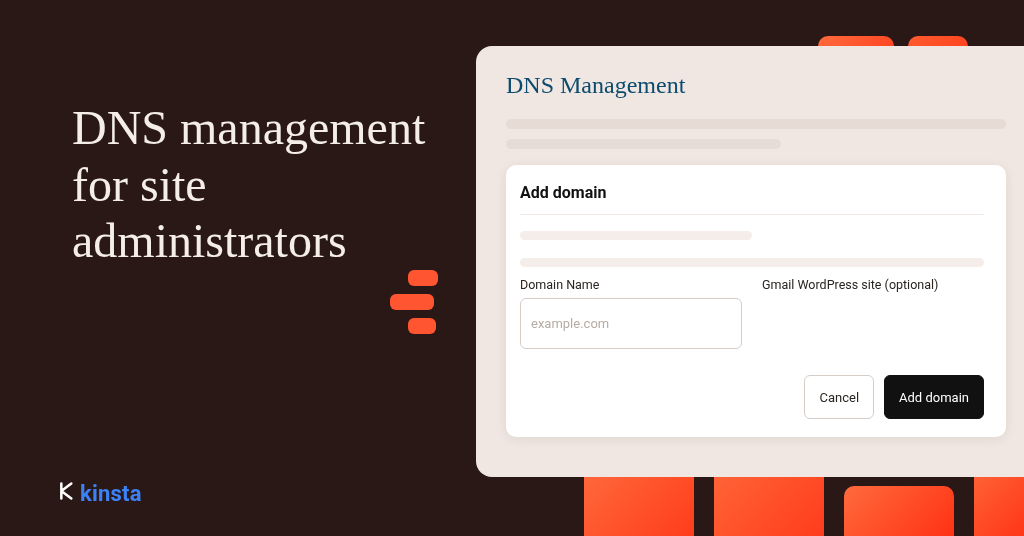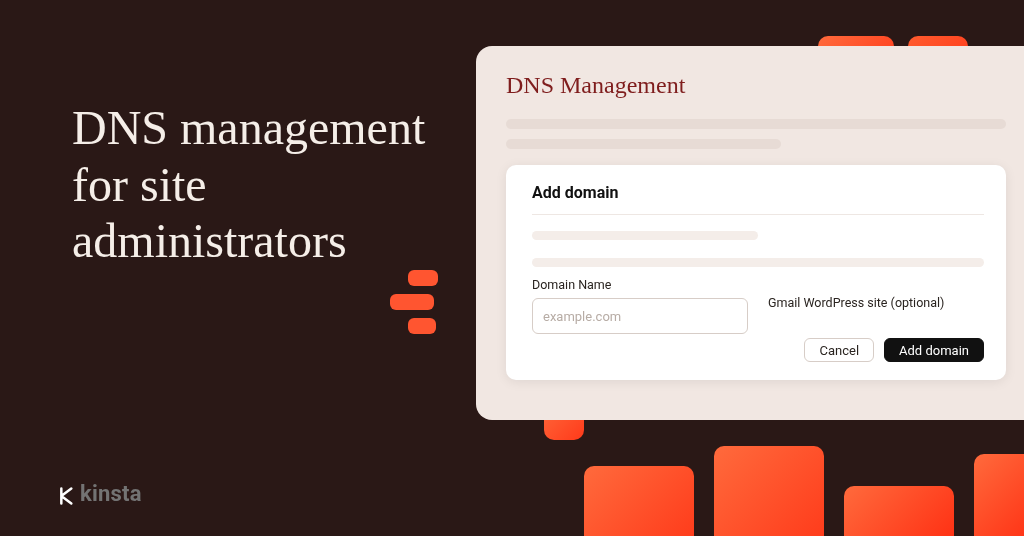--- a/index.html
+++ b/index.html
@@ -37,88 +37,87 @@
     font-size: 48px;
     line-height: 1.18;
     font-weight: 400;
     max-width: 400px;
   }
 
   .logo {
     position: absolute;
     bottom: 30px;
     left: 58px;
-    color: #737373;
+    color: #3b82f6;
     font-weight: 700;
     font-size: 22px;
     display: flex;
-    align-items: flex-end;
+    align-items: flex-start;
     gap: 0px;
     letter-spacing: 0.2px;
   }
   .logo svg { width: 20px; height: 20px; margin-right: 2px; }
 
   .panel {
     position: absolute;
     top: 46px;
     right: -12px;
     width: 560px;
     background: #f1e7e2;
     border-radius: 16px 0 0 16px;
     padding: 26px 30px 40px 30px;
   }
   .panel-title {
     font-family: Georgia, 'Times New Roman', serif;
     font-size: 24px;
-    color: #7f1d1d;
+    color: #0c4a6e;
     margin-bottom: 20px;
   }
   .ghost-line {
     height: 10px;
     background: #e7dbd5;
     border-radius: 6px;
     margin-bottom: 10px;
   }
   .ghost-line.short { width: 55%; }
 
   .card {
     background: #ffffff;
     border-radius: 10px;
     box-shadow: 0 2px 12px rgba(0,0,0,0.08);
     margin-top: 16px;
-    padding: 18px 22px 18px 26px;
+    padding: 18px 22px 18px 14px;
   }
   .card-title {
     font-size: 16px;
     font-weight: 700;
     color: #111;
     padding-bottom: 12px;
     border-bottom: 1px solid #eee7e3;
     margin-bottom: 16px;
   }
   .card .ghost-line { background: #f4ede9; height: 9px; }
   .card .ghost-line:nth-of-type(1){ width: 92%; }
   .card .ghost-line:nth-of-type(2){ width: 50%; margin-bottom: 18px; }
 
   .form-row {
     display: flex;
     gap: 20px;
-    margin-bottom: 4px;
-    align-items: center;
+    margin-bottom: 26px;
   }
   .form-col { flex: 1; }
   .form-label {
     font-size: 12.5px;
     color: #2a2420;
     margin-bottom: 6px;
     display: block;
   }
   .text-input, .select-box {
     width: 100%;
-    height: 36px;
+    height: 51px;
     border: 1px solid #d7cdc7;
     border-radius: 6px;
     padding: 0 10px;
     font-size: 13px;
     color: #2a2420;
     background: #fff;
     display: flex;
     align-items: center;
     justify-content: space-between;
   }
@@ -139,21 +138,21 @@
     background: #fff;
   }
   .check-label { font-size: 13px; color: #2a2420; }
 
   .button-row {
     display: flex;
     justify-content: flex-end;
     gap: 10px;
   }
   .btn {
-    height: 24px;
+    height: 44px;
     padding: 0 14px;
     border-radius: 6px;
     font-size: 13px;
     display: inline-flex;
     align-items: center;
     justify-content: center;
     cursor: pointer;
   }
   .btn-secondary {
     background: #fff;

